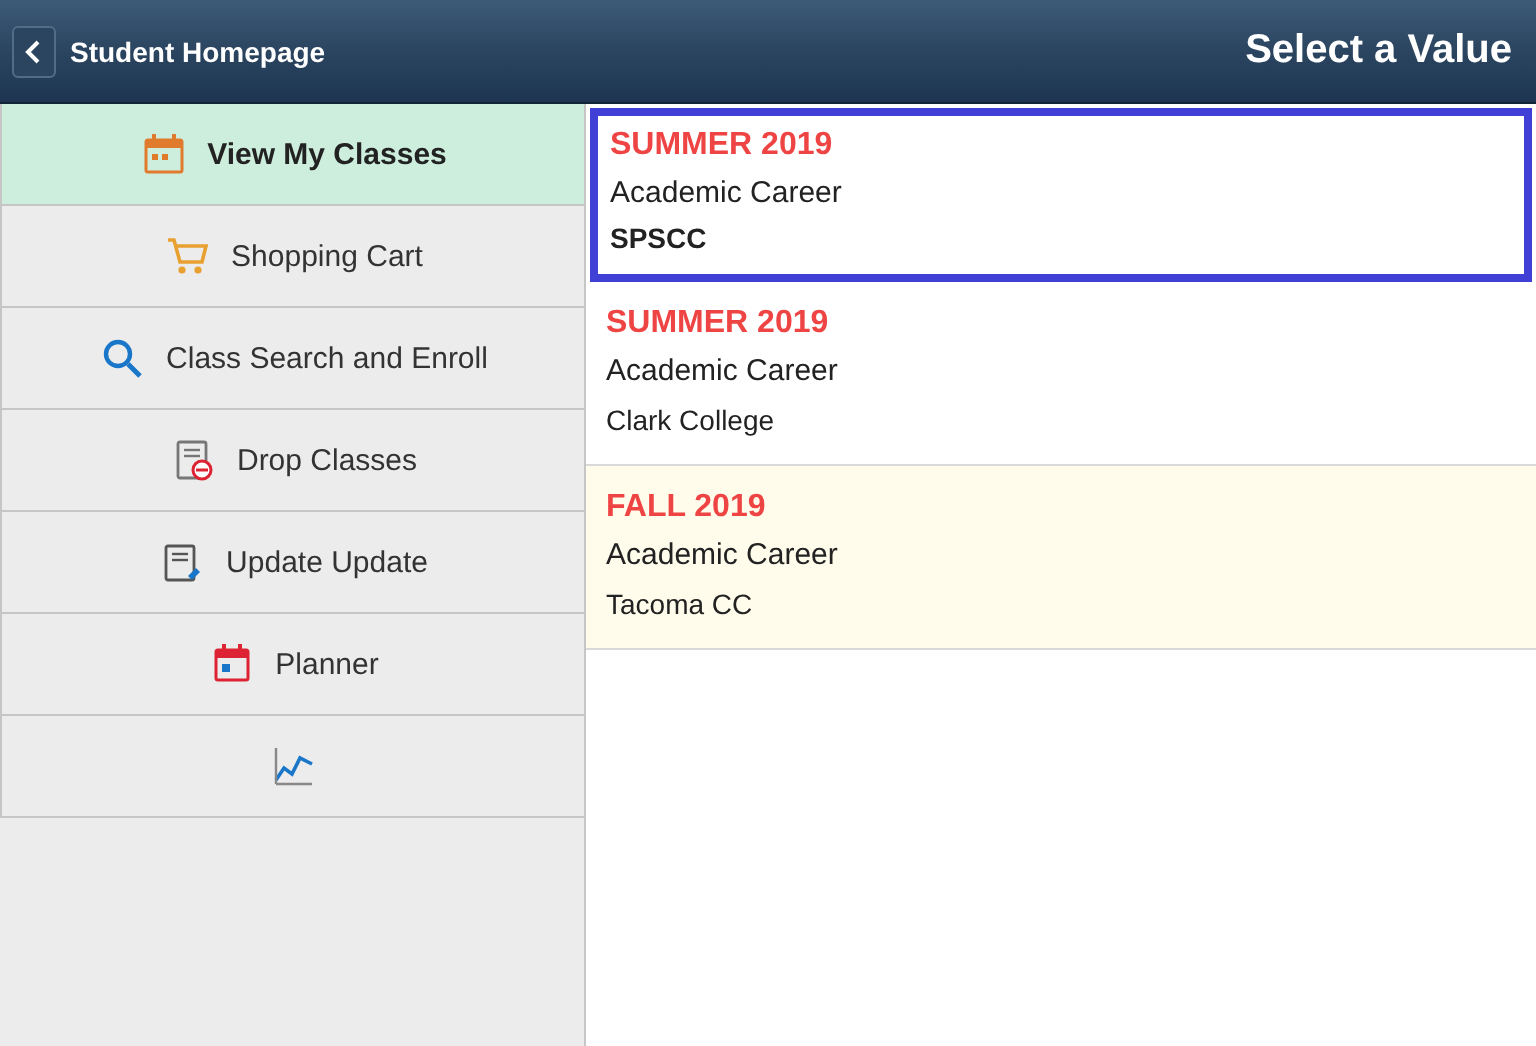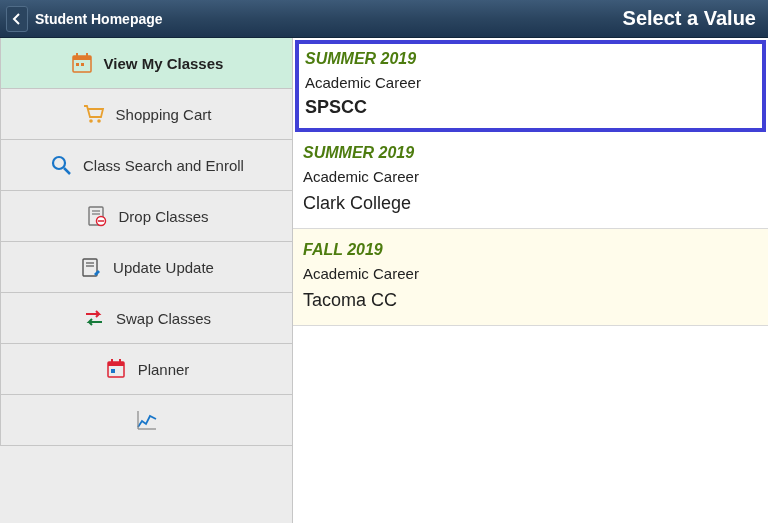--- a/index.html
+++ b/index.html
@@ -4,21 +4,21 @@
 <style>
   * { box-sizing: border-box; margin: 0; padding: 0; }
   body {
     font-family: Arial, Helvetica, sans-serif;
     width: 768px;
     height: 523px;
     background: #fff;
     overflow: hidden;
   }
   .header {
-    height: 38px;
+    height: 52px;
     background: linear-gradient(to bottom, #3d5a78 0%, #2b4560 50%, #1d3550 100%);
     display: flex;
     align-items: center;
     justify-content: space-between;
     padding: 0 12px 0 6px;
     border-bottom: 1px solid #12263a;
   }
   .header-left {
     display: flex;
     align-items: center;
@@ -95,31 +95,30 @@
     border: 4px solid #4040d6;
     margin: 2px 2px 0 2px;
     padding: 6px 6px 10px 6px;
   }
   .term-card.hovered {
     background: #fffceb;
   }
   .term-title {
     font-size: 16px;
     font-weight: bold;
-    color: #4d7c0f;
+    color: #ef4444;
     margin-bottom: 4px;
-    font-style: italic;
   }
   .term-sub {
     font-size: 15px;
     color: #222;
     line-height: 1.4;
   }
   .term-school {
-    font-size: 18px;
+    font-size: 14px;
     color: #222;
     margin-top: 6px;
   }
   .term-school.bold {
     font-weight: bold;
     margin-top: 4px;
   }
 </style>
 </head>
 <body>
@@ -192,29 +191,20 @@
         <svg width="22" height="22" viewBox="0 0 22 22">
           <rect x="3" y="3" width="14" height="17" rx="1" fill="none" stroke="#555" stroke-width="1.4"></rect>
           <line x1="6" y1="7" x2="14" y2="7" stroke="#555" stroke-width="1.2"></line>
           <line x1="6" y1="10" x2="14" y2="10" stroke="#555" stroke-width="1.2"></line>
           <path d="M14 18 L18 14 L20 16 L16 20 Z" fill="#1976c9"></path>
         </svg>
       </span>
       <span>Update Update</span>
     </div>
 
-    <div class="nav-item">
-      <span class="nav-icon">
-        <svg width="22" height="22" viewBox="0 0 22 22">
-          <path d="M3 7 L16 7 L13 4 M16 7 L13 10" fill="none" stroke="#d23" stroke-width="2"></path>
-          <path d="M19 15 L6 15 L9 12 M6 15 L9 18" fill="none" stroke="#167a3a" stroke-width="2"></path>
-        </svg>
-      </span>
-      <span>Swap Classes</span>
-    </div>
 
 
     <div class="nav-item">
       <span class="nav-icon">
         <svg width="22" height="22" viewBox="0 0 22 22">
           <rect x="3" y="4" width="16" height="15" rx="1" fill="none" stroke="#d23" stroke-width="1.5"></rect>
           <rect x="3" y="4" width="16" height="4" fill="#d23"></rect>
           <rect x="6" y="1" width="2" height="4" fill="#d23"></rect>
           <rect x="14" y="1" width="2" height="4" fill="#d23"></rect>
           <rect x="6" y="11" width="4" height="4" fill="#1976c9"></rect>

